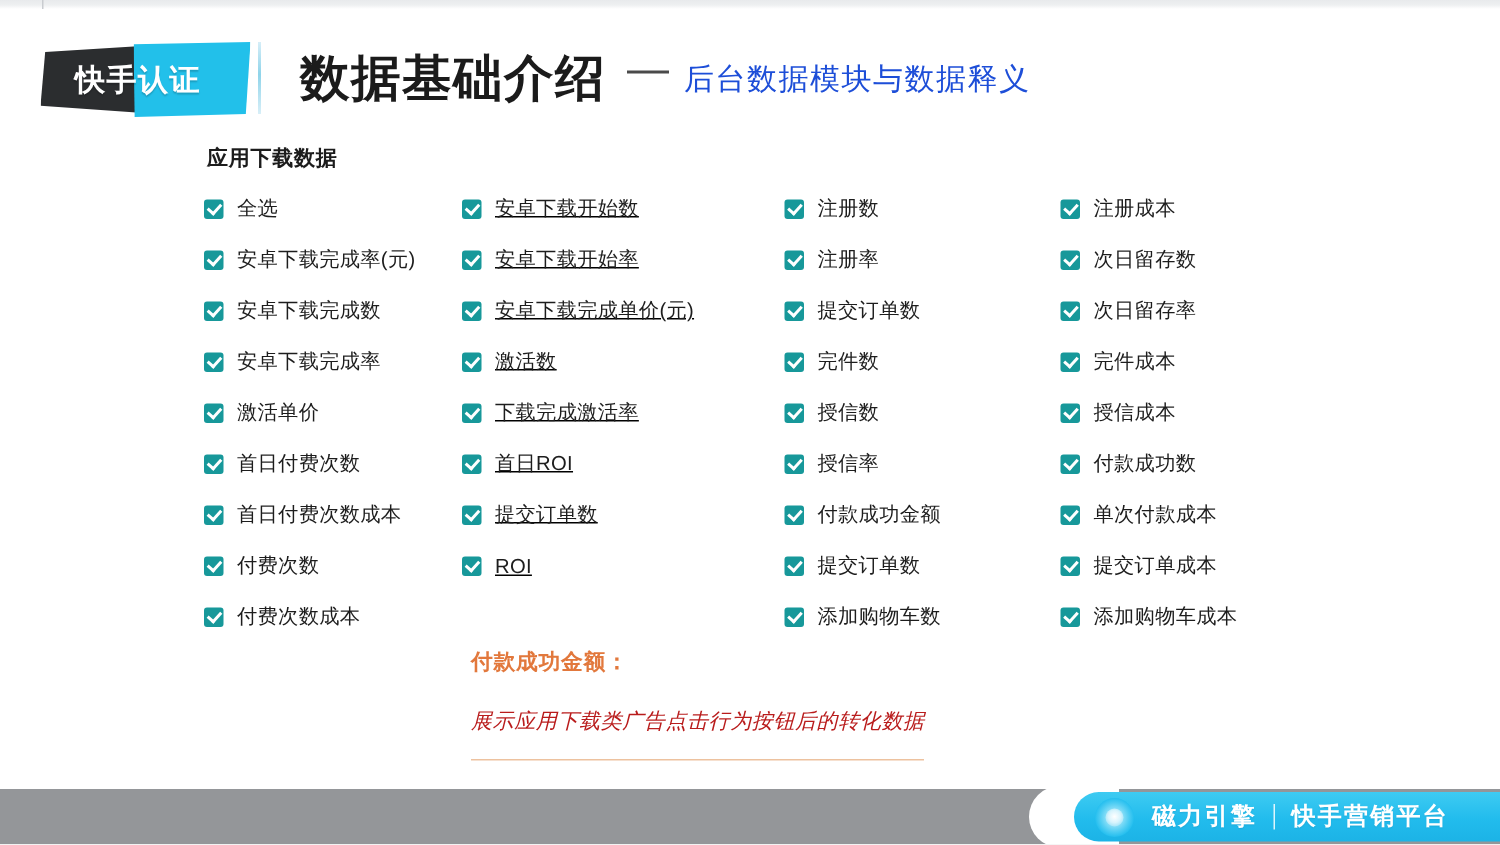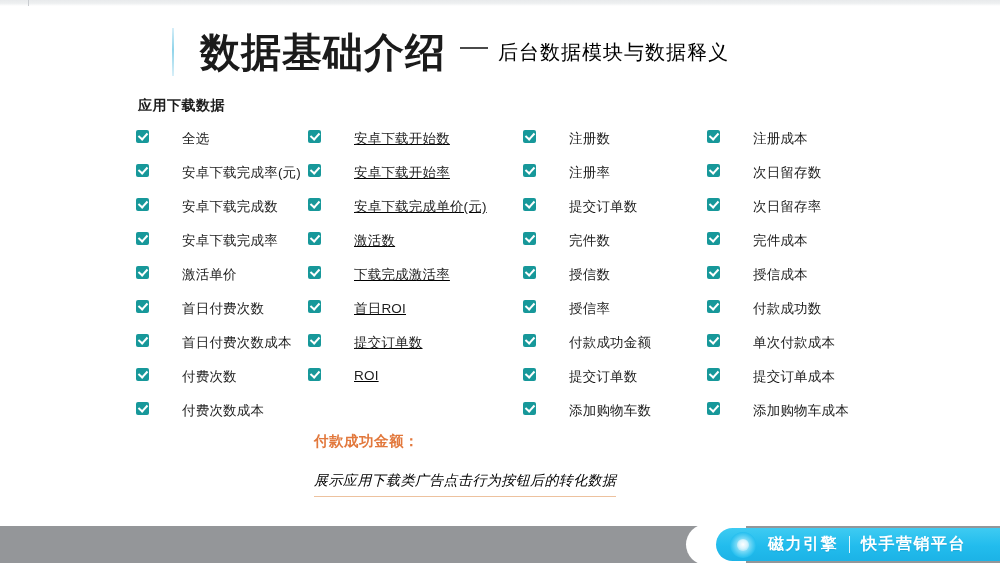--- a/index.html
+++ b/index.html
@@ -45,72 +45,71 @@
     padding-right:4px;box-sizing:border-box;
   }
 
   .divider{
     position:absolute;left:172px;top:6px;width:2px;height:48px;
     background:linear-gradient(180deg,#d6eef8 0%,#8fd4ea 45%,#d8eff8 100%);
   }
 
   .title-wrap{position:absolute;left:200px;top:4px;height:52px;display:flex;align-items:center;}
   .title-main{
-    font-size:40px;font-weight:bold;color:#1b1b1b;letter-spacing:1px;
+    font-size:33px;font-weight:bold;color:#1b1b1b;letter-spacing:1px;
     font-family:"Liberation Sans","DejaVu Sans",sans-serif;
     text-align:center;
   }
   .title-dash{
     display:inline-block;margin:0 10px 0 14px;width:28px;height:2px;background:#4a4a4a;
     vertical-align:middle;position:relative;top:-4px;
   }
   .title-sub{
-    font-size:20px;color:#000000;letter-spacing:1px;
+    font-size:20px;color:#1d4ed8;letter-spacing:1px;
   }
 
   
   .grid{position:absolute;left:0;top:96px;width:1000px;height:320px;}
   .col{position:absolute;top:0;}
   .col-1{left:136px;width:180px;}
   .col-2{left:308px;width:200px;text-decoration:underline;}
   .col-3{left:523px;width:180px;}
   .col-4{left:707px;width:200px;}
 
   .col-heading{
     font-size:14px;font-weight:bold;color:#1c1c1c;letter-spacing:.5px;
     margin:0 0 16px 2px;height:18px;line-height:18px;
   }
   .col-heading.spacer{visibility:hidden;}
 
   .cb-row{
-    display:flex;align-items:flex-start;height:18px;margin-bottom:16px;
+    display:flex;align-items:center;height:18px;margin-bottom:16px;
     cursor:pointer;
-    gap:24px;
   }
   .cb-box{
     width:13px;height:13px;flex:0 0 13px;border-radius:2px;
     background:#17989a;position:relative;margin-right:9px;
   }
   .cb-box:after{
     content:"";position:absolute;left:3.5px;top:1px;width:4px;height:7px;
     border:solid #ffffff;border-width:0 2px 2px 0;transform:rotate(42deg);
   }
   .cb-label{
     font-size:13.5px;color:#1d1d1d;white-space:nowrap;letter-spacing:.2px;
   }
 
   
   .note{position:absolute;left:314px;top:432px;width:500px;}
   .note-title{
     font-size:14.5px;font-weight:bold;color:#e2783c;letter-spacing:.5px;
     margin-bottom:6px;
   }
   .note-body{
-    font-size:14px;font-style:italic;color:#000000;letter-spacing:.4px;
-    display:inline-block;border-bottom:1px solid #edc29f;padding-bottom:6px;margin-top:15px;
+    font-size:14px;font-style:italic;color:#b91c1c;letter-spacing:.4px;
+    display:inline-block;border-bottom:1px solid #edc29f;padding-bottom:16px;margin-top:15px;
   }
 
   
   .footer{position:absolute;left:0;top:526px;width:1000px;height:37px;background:#949699;}
   .footer-notch{
     position:absolute;left:686px;top:-2px;width:60px;height:41px;background:#ffffff;
     border-radius:30px 0 0 30px;
   }
   .footer-pill{
     position:absolute;left:716px;top:2px;width:284px;height:33px;
@@ -139,20 +138,25 @@
 </style>
 </head>
 <body>
 
 <div class="slide">
 
   <div class="top-strip"></div>
 
   <div class="header">
 
+    <div class="brand">
+      <div class="shape-dark"></div>
+      <div class="shape-cyan"></div>
+      <div class="brand-text">快手认证</div>
+    </div>
 
     <div class="divider"></div>
 
     <div class="title-wrap">
       <span class="title-main">数据基础介绍</span>
       <span class="title-dash"></span>
       <span class="title-sub">后台数据模块与数据释义</span>
     </div>
 
   </div>

